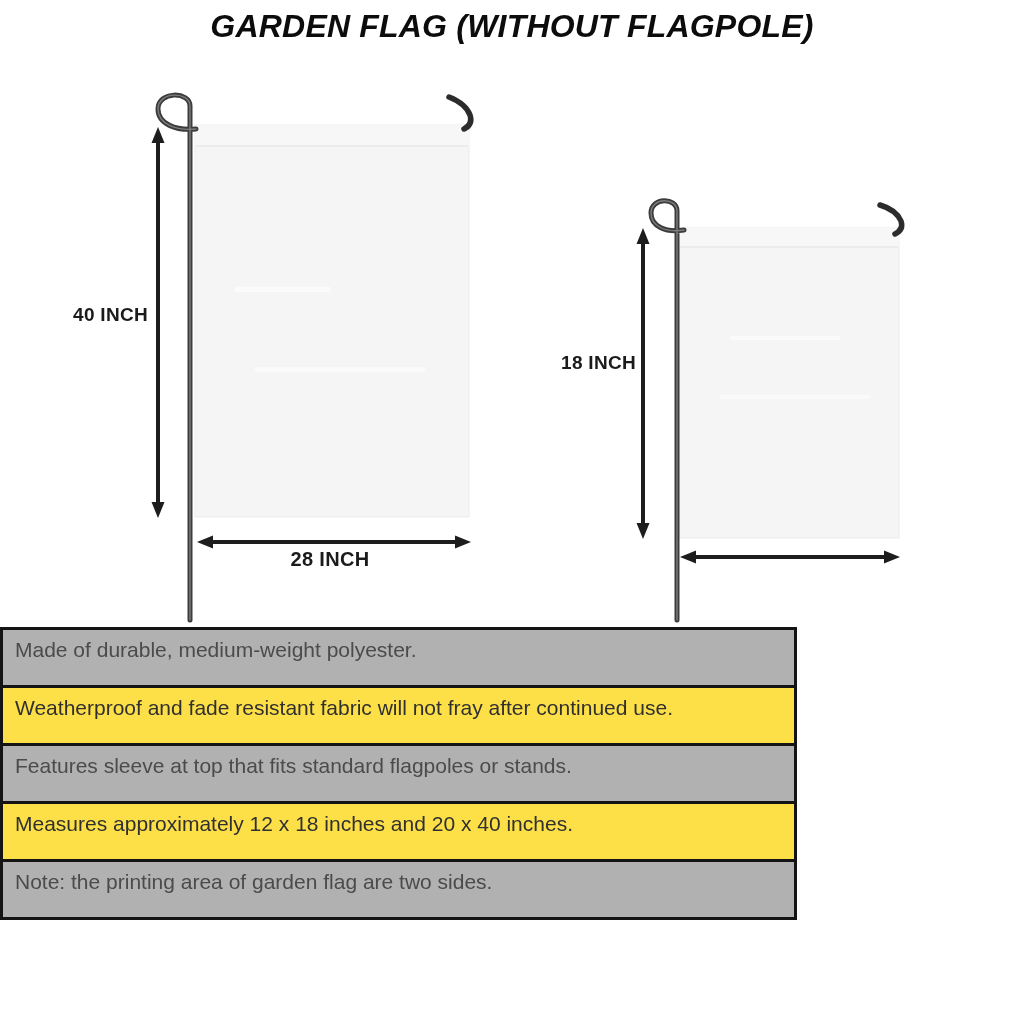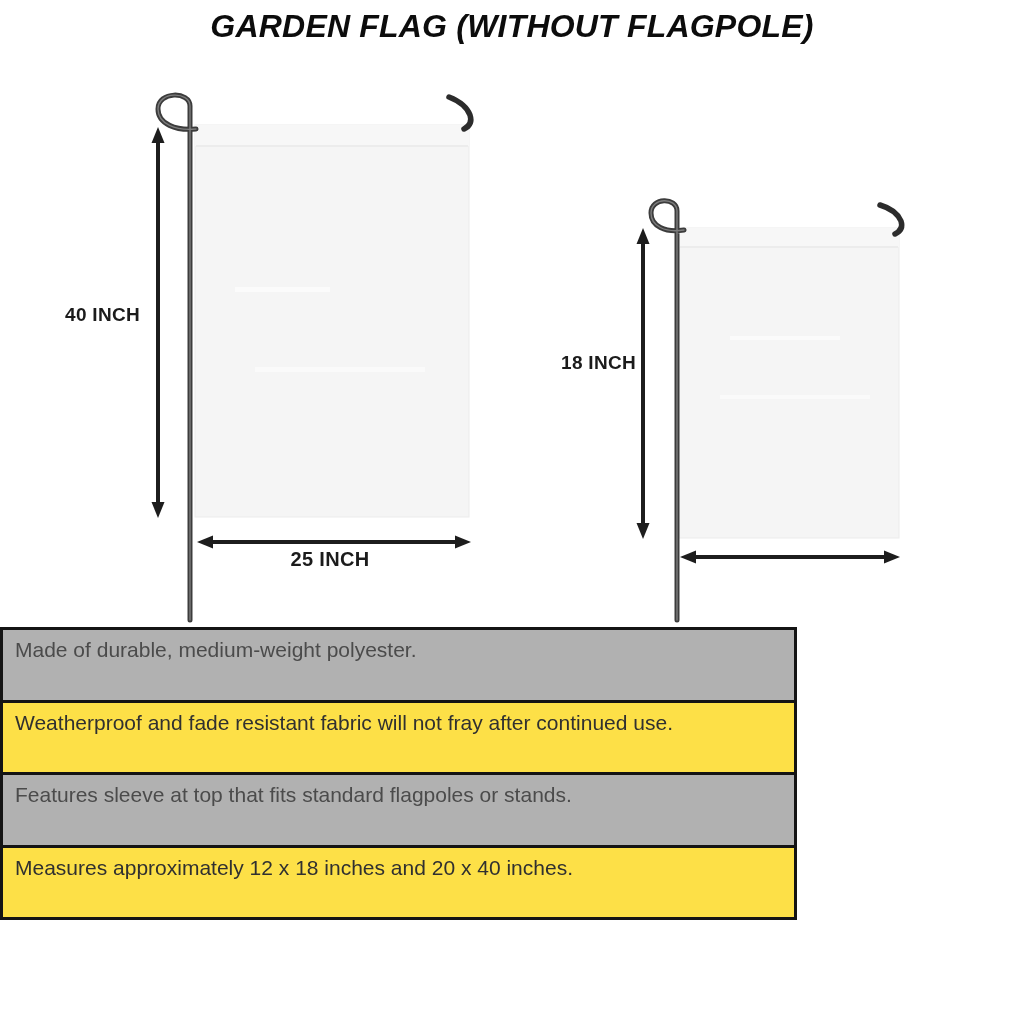--- a/index.html
+++ b/index.html
@@ -21,21 +21,21 @@
     letter-spacing:0.2px;
     font-style:italic;
   }
   .diagram-svg { position:absolute; top:0; left:0; }
   .dim-label {
     position:absolute;
     font-size:19px; font-weight:700; color:#1b1b1b;
     letter-spacing:0.3px;
     white-space:nowrap;
   }
-  .label-40 { top:304px; left:20px;  width:120px; text-align:right; }
+  .label-40 { top:304px; left:28px;  width:120px; text-align:right; }
   .label-28 { top:548px; left:230px; width:200px; text-align:center; font-size:20px; }
   .label-18 { top:352px; left:516px; width:120px; text-align:right; }
   .label-12 { top:563px; left:690px; width:204px; text-align:center; font-size:20px; }
   .spec-table {
     position:absolute; top:627px; left:0;
     width:797px; height:293px;
     border:3px solid #141414;
     display:flex; flex-direction:column;
     background:#ffffff;
   }
@@ -111,23 +111,24 @@
 
       <g stroke="#1d1d1d" fill="#1d1d1d">
         <line x1="694" y1="557" x2="886" y2="557" stroke-width="4"></line>
         <polygon points="680,557 696,550.5 696,563.5" stroke="none"></polygon>
         <polygon points="900,557 884,550.5 884,563.5" stroke="none"></polygon>
       </g>
     </g>
   </svg>
 
   <div class="dim-label label-40">40 INCH</div>
-  <div class="dim-label label-28">25 INCH</div>
+  <div class="dim-label label-28">28 INCH</div>
   <div class="dim-label label-18">18 INCH</div>
 
   <div class="spec-table">
     <div class="feature-row">Made of durable, medium-weight polyester.</div>
     <div class="feature-row">Weatherproof and fade resistant fabric will not fray after continued use.</div>
     <div class="feature-row">Features sleeve at top that fits standard flagpoles or stands.</div>
     <div class="feature-row">Measures approximately 12 x 18 inches and 20 x 40 inches.</div>
+    <div class="feature-row">Note: the printing area of garden flag are two sides.</div>
   </div>
 
 </div>
 
 </body></html>

